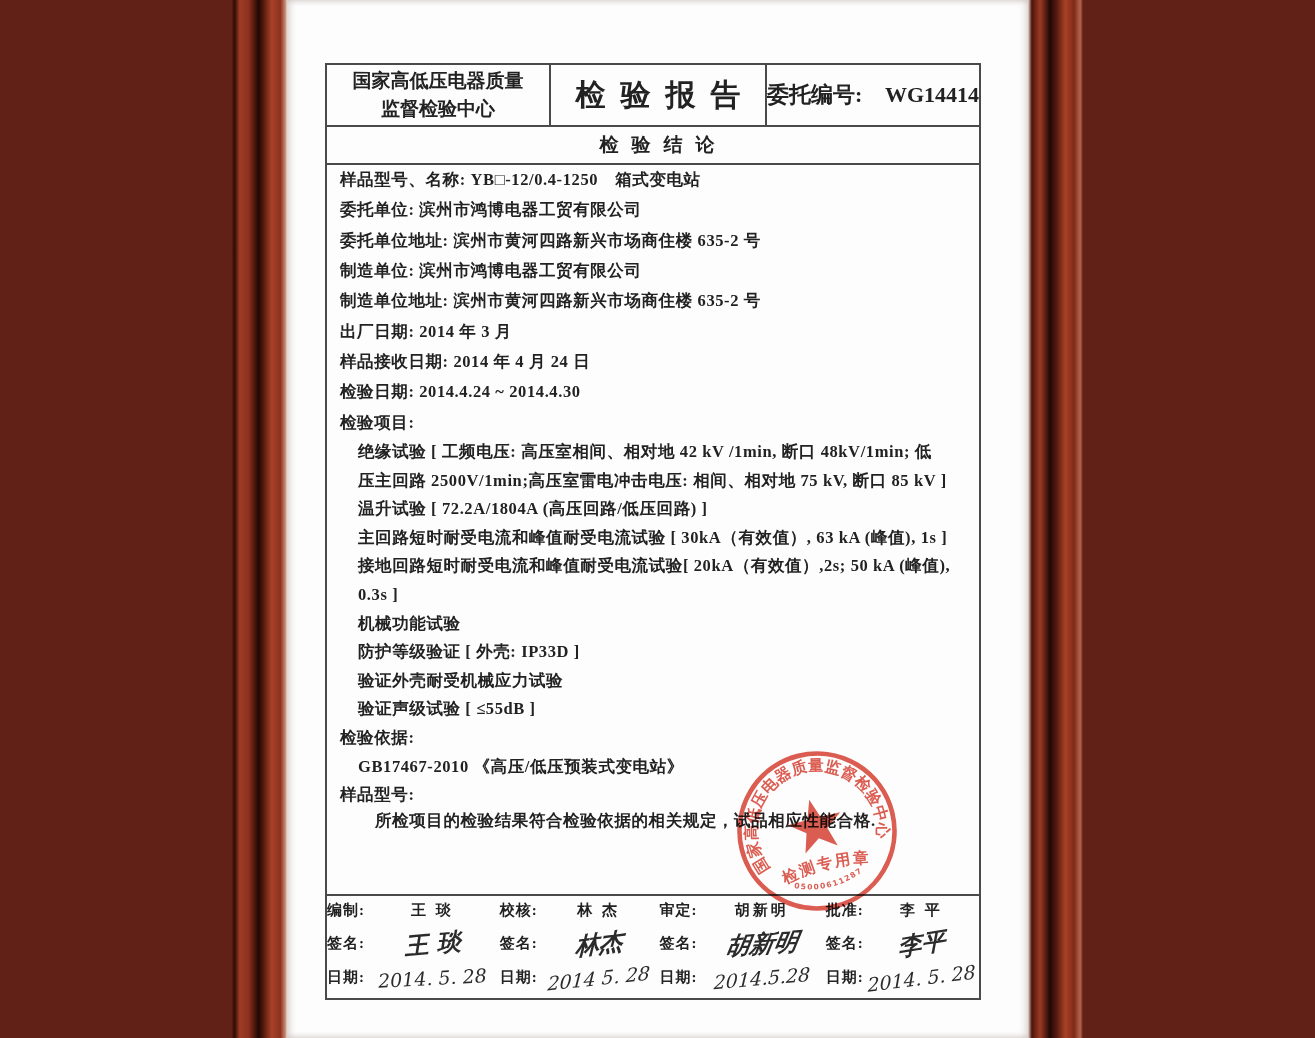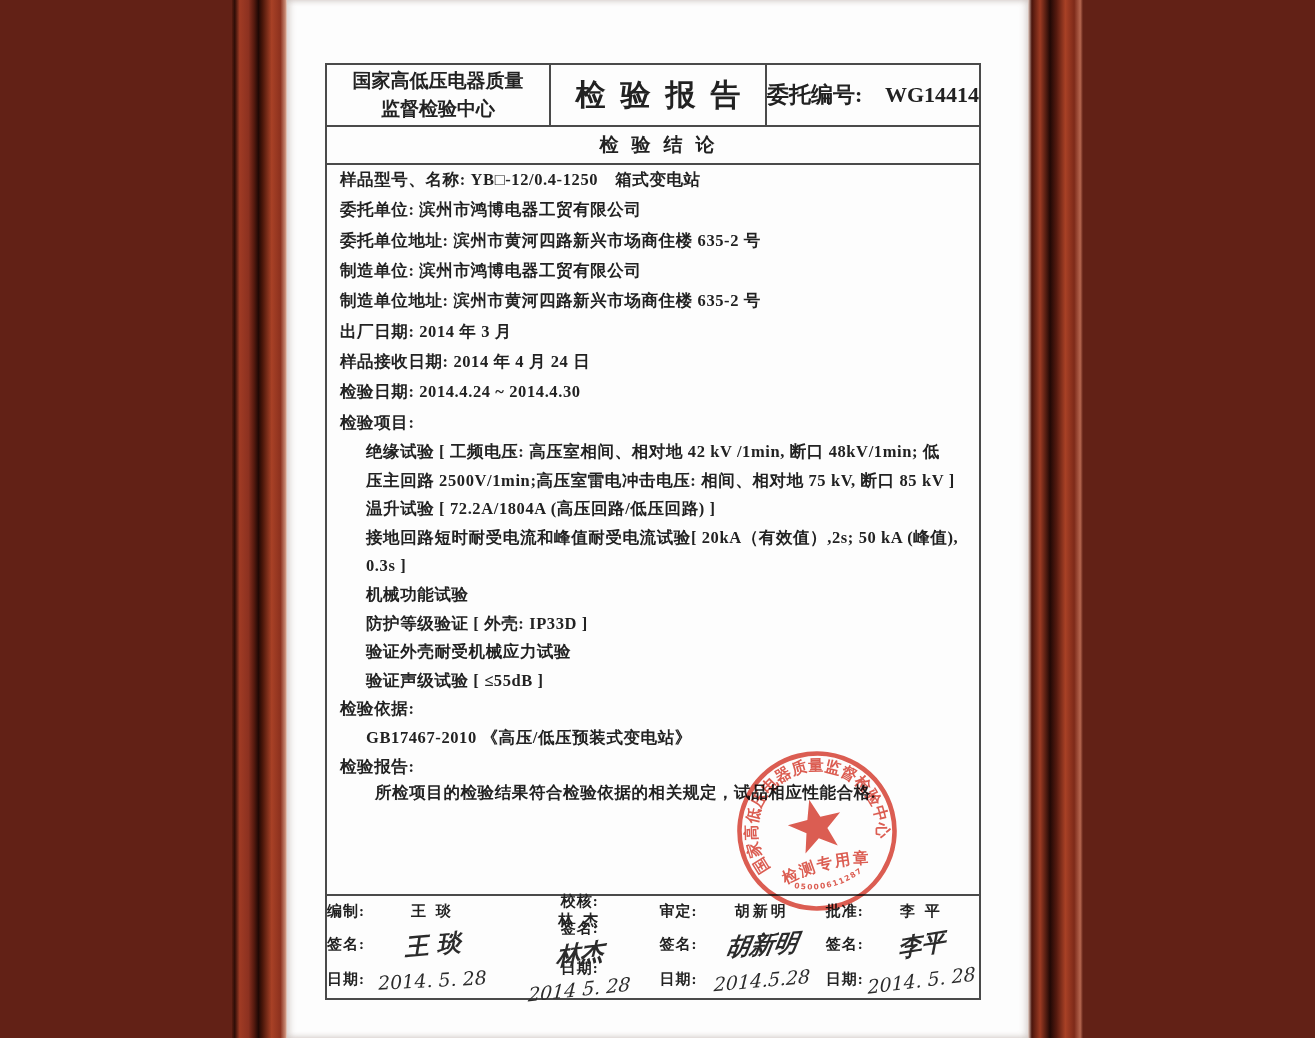--- a/index.html
+++ b/index.html
@@ -23,33 +23,33 @@
   .org-cell{width:222px;border-right:2px solid #4a4a4a;display:flex;flex-direction:column;
             justify-content:center;align-items:center;font-size:19px;font-weight:700;line-height:1.45;}
   .title-cell{width:216px;border-right:2px solid #4a4a4a;display:flex;align-items:center;justify-content:center;
               font-size:30px;font-weight:700;letter-spacing:15px;padding-left:15px;box-sizing:border-box;text-align:center;}
   .comm-cell{flex:1;display:flex;align-items:center;justify-content:space-between;font-size:22px;font-weight:600;gap:7px;}
   .section-row{height:38px;border-bottom:2px solid #4a4a4a;display:flex;align-items:center;justify-content:center;
                font-size:19px;font-weight:700;letter-spacing:13px;padding-left:21px;box-sizing:border-box;}
   .body-cell{position:relative;height:729px;overflow:hidden;}
   .ln{font-size:16.5px;font-weight:600;letter-spacing:.6px;display:flex;align-items:center;white-space:pre;}
   .g1{height:30.3px;} .g2{height:28.6px;} .g3{height:24px;}
-  .i0{padding-left:13px;} .i1{padding-left:39px;} .i2{padding-left:48px;}
+  .i0{padding-left:13px;} .i1{padding-left:31px;} .i2{padding-left:48px;}
   
   .seal{position:absolute;left:445px;top:746px;width:170px;height:170px;
         transform:rotate(-14deg);opacity:.88;mix-blend-mode:multiply;pointer-events:none;}
   
   .sign-block{border-top:2px solid #4a4a4a;height:100px;box-sizing:border-box;
               display:flex;flex-direction:column;}
   .srow{display:flex;}
   .srow.r1{height:30px;align-items:center;}
   .srow.r2{height:37px;align-items:center;}
   .srow.r3{height:33px;align-items:center;}
   .scell{display:flex;align-items:center;box-sizing:border-box;padding-left:0;}
-  .c1{width:26.5%;} .c2{width:24.5%;flex-direction:column;} .c3{width:25.5%;} .c4{width:23.5%;}
+  .c1{width:26.5%;} .c2{width:24.5%;} .c3{width:25.5%;} .c4{width:23.5%;}
   .slabel{font-size:15px;font-weight:700;letter-spacing:1px;}
   .sname{flex:1;text-align:center;font-size:15px;font-weight:700;letter-spacing:3px;}
   .hw{flex:1;text-align:center;font-style:italic;color:#2b2b2b;
       font-family:"DejaVu Serif","Liberation Serif",serif;}
   .hw.sig{font-size:24px;font-weight:600;}
   .hw.date{font-size:19px;font-weight:500;}
   .rot1{transform:rotate(-5deg);} .rot2{transform:rotate(-7deg) skewX(-8deg);}
   .rot3{transform:rotate(-4deg) skewX(-14deg);} .rot4{transform:rotate(-9deg) skewX(-6deg);font-size:27px;}
   .dr1{transform:rotate(-3deg);} .dr2{transform:rotate(-6deg) skewX(-10deg);}
   .dr3{transform:rotate(-5deg) skewX(-8deg);} .dr4{transform:rotate(-7deg) skewX(-6deg);font-size:21px;}
@@ -84,29 +84,30 @@
         <div class="ln g1 i0">委托单位地址: 滨州市黄河四路新兴市场商住楼 635-2 号</div>
         <div class="ln g1 i0">制造单位: 滨州市鸿博电器工贸有限公司</div>
         <div class="ln g1 i0">制造单位地址: 滨州市黄河四路新兴市场商住楼 635-2 号</div>
         <div class="ln g1 i0">出厂日期: 2014 年 3 月</div>
         <div class="ln g1 i0">样品接收日期: 2014 年 4 月 24 日</div>
         <div class="ln g1 i0">检验日期: 2014.4.24 ~ 2014.4.30</div>
         <div class="ln g1 i0">检验项目:</div>
         <div class="ln g2 i1">绝缘试验 [ 工频电压: 高压室相间、相对地 42 kV /1min, 断口 48kV/1min; 低</div>
         <div class="ln g2 i1">压主回路 2500V/1min;高压室雷电冲击电压: 相间、相对地 75 kV, 断口 85 kV ]</div>
         <div class="ln g2 i1">温升试验 [ 72.2A/1804A (高压回路/低压回路) ]</div>
+        <div class="ln g2 i1">主回路短时耐受电流和峰值耐受电流试验 [ 30kA（有效值）, 63 kA (峰值), 1s ]</div>
         <div class="ln g2 i1">接地回路短时耐受电流和峰值耐受电流试验[ 20kA（有效值）,2s; 50 kA (峰值),</div>
         <div class="ln g2 i1">0.3s ]</div>
         <div class="ln g2 i1">机械功能试验</div>
         <div class="ln g2 i1">防护等级验证 [ 外壳: IP33D ]</div>
         <div class="ln g2 i1">验证外壳耐受机械应力试验</div>
         <div class="ln g2 i1">验证声级试验 [ ≤55dB ]</div>
         <div class="ln g2 i0">检验依据:</div>
         <div class="ln g2 i1">GB17467-2010 《高压/低压预装式变电站》</div>
-        <div class="ln g2 i0">检验报告:</div>
+        <div class="ln g2 i0">样品型号:</div>
         <div class="ln g3 i2">所检项目的检验结果符合检验依据的相关规定，试品相应性能合格.</div>
       </div>
 
       <div class="sign-block">
         <div class="srow r1">
           <div class="scell c1">
             <span class="slabel">编制:</span>
             <span class="sname">王 琰</span>
           </div>
           <div class="scell c2">

